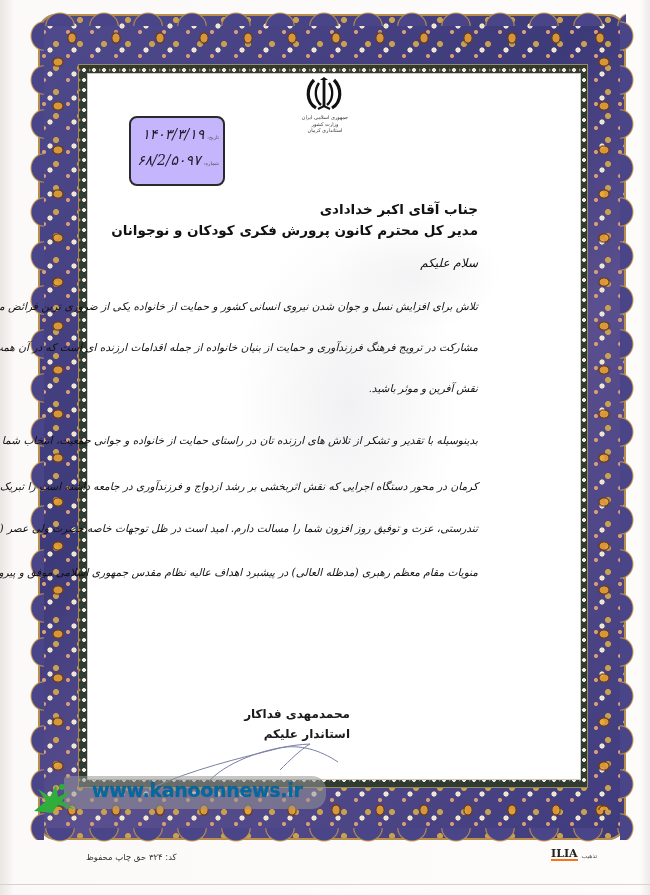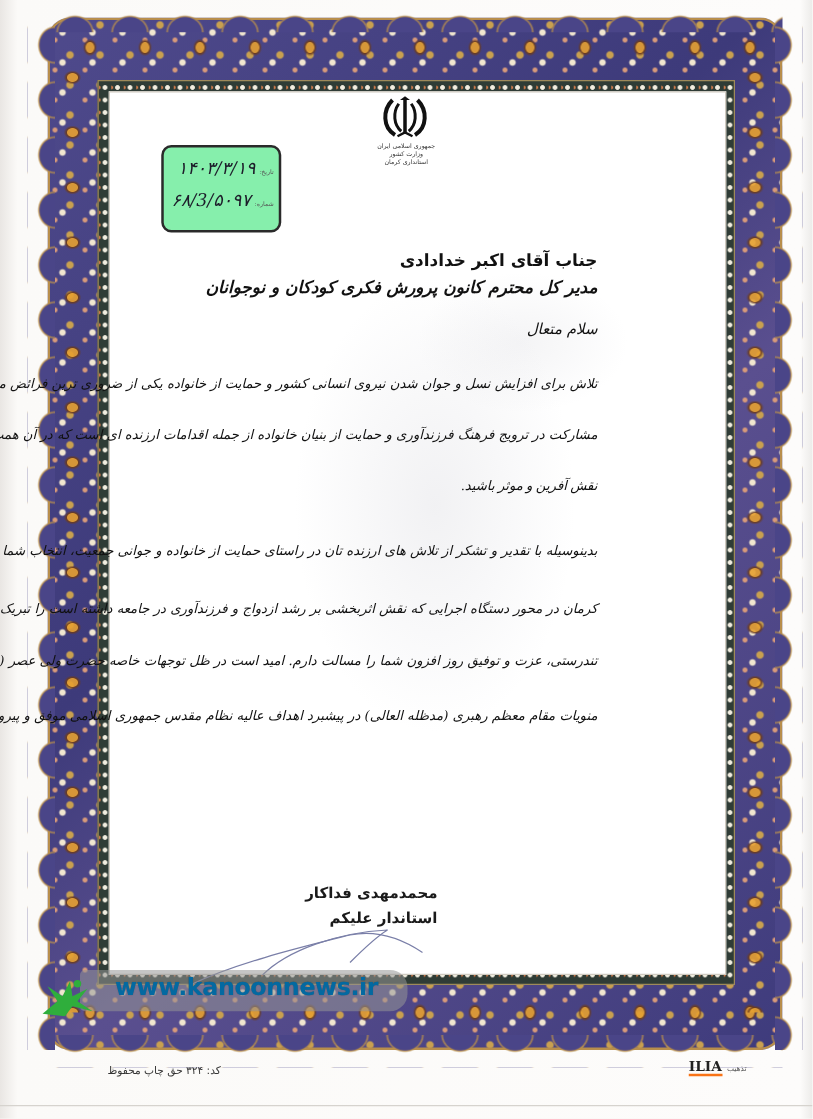--- a/index.html
+++ b/index.html
@@ -71,38 +71,38 @@
       position: absolute; left: 304px; top: 74px; width: 40px; height: 40px;
     }
     .emblem-text {
       position: absolute; left: 290px; top: 114px; width: 70px;
       text-align: center; font-size: 5px; line-height: 6.5px; color: #333;
       direction: rtl;
     }
     
     .ref-box {
       position: absolute; left: 129px; top: 116px; width: 92px; height: 66px;
-      border: 2px solid #2a2a2a; border-radius: 8px; background: #86efac;
+      border: 2px solid #2a2a2a; border-radius: 8px; background: #c4b5fd;
       direction: rtl;
     }
     .ref-row {
       position: absolute; right: 4px; display: flex; align-items: baseline; gap: 3px;
       font-family: "DejaVu Serif", serif; color: #1d1d2a;
     }
     .ref-row .lbl { font-size: 5px; color: #555; }
     .ref-row .val { font-size: 14px; font-style: italic; letter-spacing: 0.5px; direction: ltr; }
     .ref-date { top: 8px; }
     .ref-no { top: 34px; }
     
     .rtl { direction: rtl; text-align: right; position: absolute; color: #111; }
     .recipient {
       right: 172px; top: 201px; font-size: 13.5px; font-weight: bold; margin-left: 28px;
     }
     .recipient-title {
-      right: 172px; top: 222px; font-size: 13.5px; font-weight: bold; font-style: italic;
+      right: 172px; top: 222px; font-size: 13.5px; font-weight: bold;
     }
     .greeting {
       right: 172px; top: 256px; font-size: 12px; font-style: italic; font-family: "DejaVu Serif", serif;
     }
     .para {
       right: 172px; font-size: 10.6px; font-style: italic;
       font-family: "DejaVu Serif", serif; white-space: nowrap; letter-spacing: -0.2px;
     }
     .p1 { top: 300px; }
     .p2 { top: 341px; }
@@ -175,27 +175,27 @@
   <div>استانداری کرمان</div>
 </div>
 
 <div class="ref-box">
   <div class="ref-row ref-date">
     <span class="lbl">تاریخ:</span>
     <span class="val">۱۴۰۳/۳/۱۹</span>
   </div>
   <div class="ref-row ref-no">
     <span class="lbl">شماره:</span>
-    <span class="val">۶۸/3/۵۰۹۷</span>
+    <span class="val">۶۸/2/۵۰۹۷</span>
   </div>
 </div>
 
 <div class="rtl recipient">جناب آقای اکبر خدادادی</div>
 <div class="rtl recipient-title">مدیر کل محترم کانون پرورش فکری کودکان و نوجوانان</div>
-<div class="rtl greeting">سلام متعال</div>
+<div class="rtl greeting">سلام علیکم</div>
 
 <div class="rtl para p1">تلاش برای افزایش نسل و جوان شدن نیروی انسانی کشور و حمایت از خانواده یکی از ضروری ترین فرائض مسئولان و آحاد مردم است.</div>
 <div class="rtl para p2">مشارکت در ترویج فرهنگ فرزندآوری و حمایت از بنیان خانواده از جمله اقدامات ارزنده ای است که در آن همت گمارده اید و توانسته اید در این حوزه</div>
 <div class="rtl para p3">نقش آفرین و موثر باشید.</div>
 <div class="rtl para p4">بدینوسیله با تقدیر و تشکر از تلاش های ارزنده تان در راستای حمایت از خانواده و جوانی جمعیت، انتخاب شما به عنوان برگزیده جایزه جوانی جمعیت استان</div>
 <div class="rtl para p5">کرمان در محور دستگاه اجرایی که نقش اثربخشی بر رشد ازدواج و فرزندآوری در جامعه داشته است را تبریک عرض نموده و از درگاه خداوند متعال،</div>
 <div class="rtl para p6">تندرستی، عزت و توفیق روز افزون شما را مسالت دارم. امید است در ظل توجهات خاصه حضرت ولی عصر (عجل الله تعالی فرجه الشریف) و</div>
 <div class="rtl para p7">منویات مقام معظم رهبری (مدظله العالی) در پیشبرد اهداف عالیه نظام مقدس جمهوری اسلامی موفق و پیروز باشید.</div>
 
 <div class="signatory sig-name">محمدمهدی فداکار</div>

